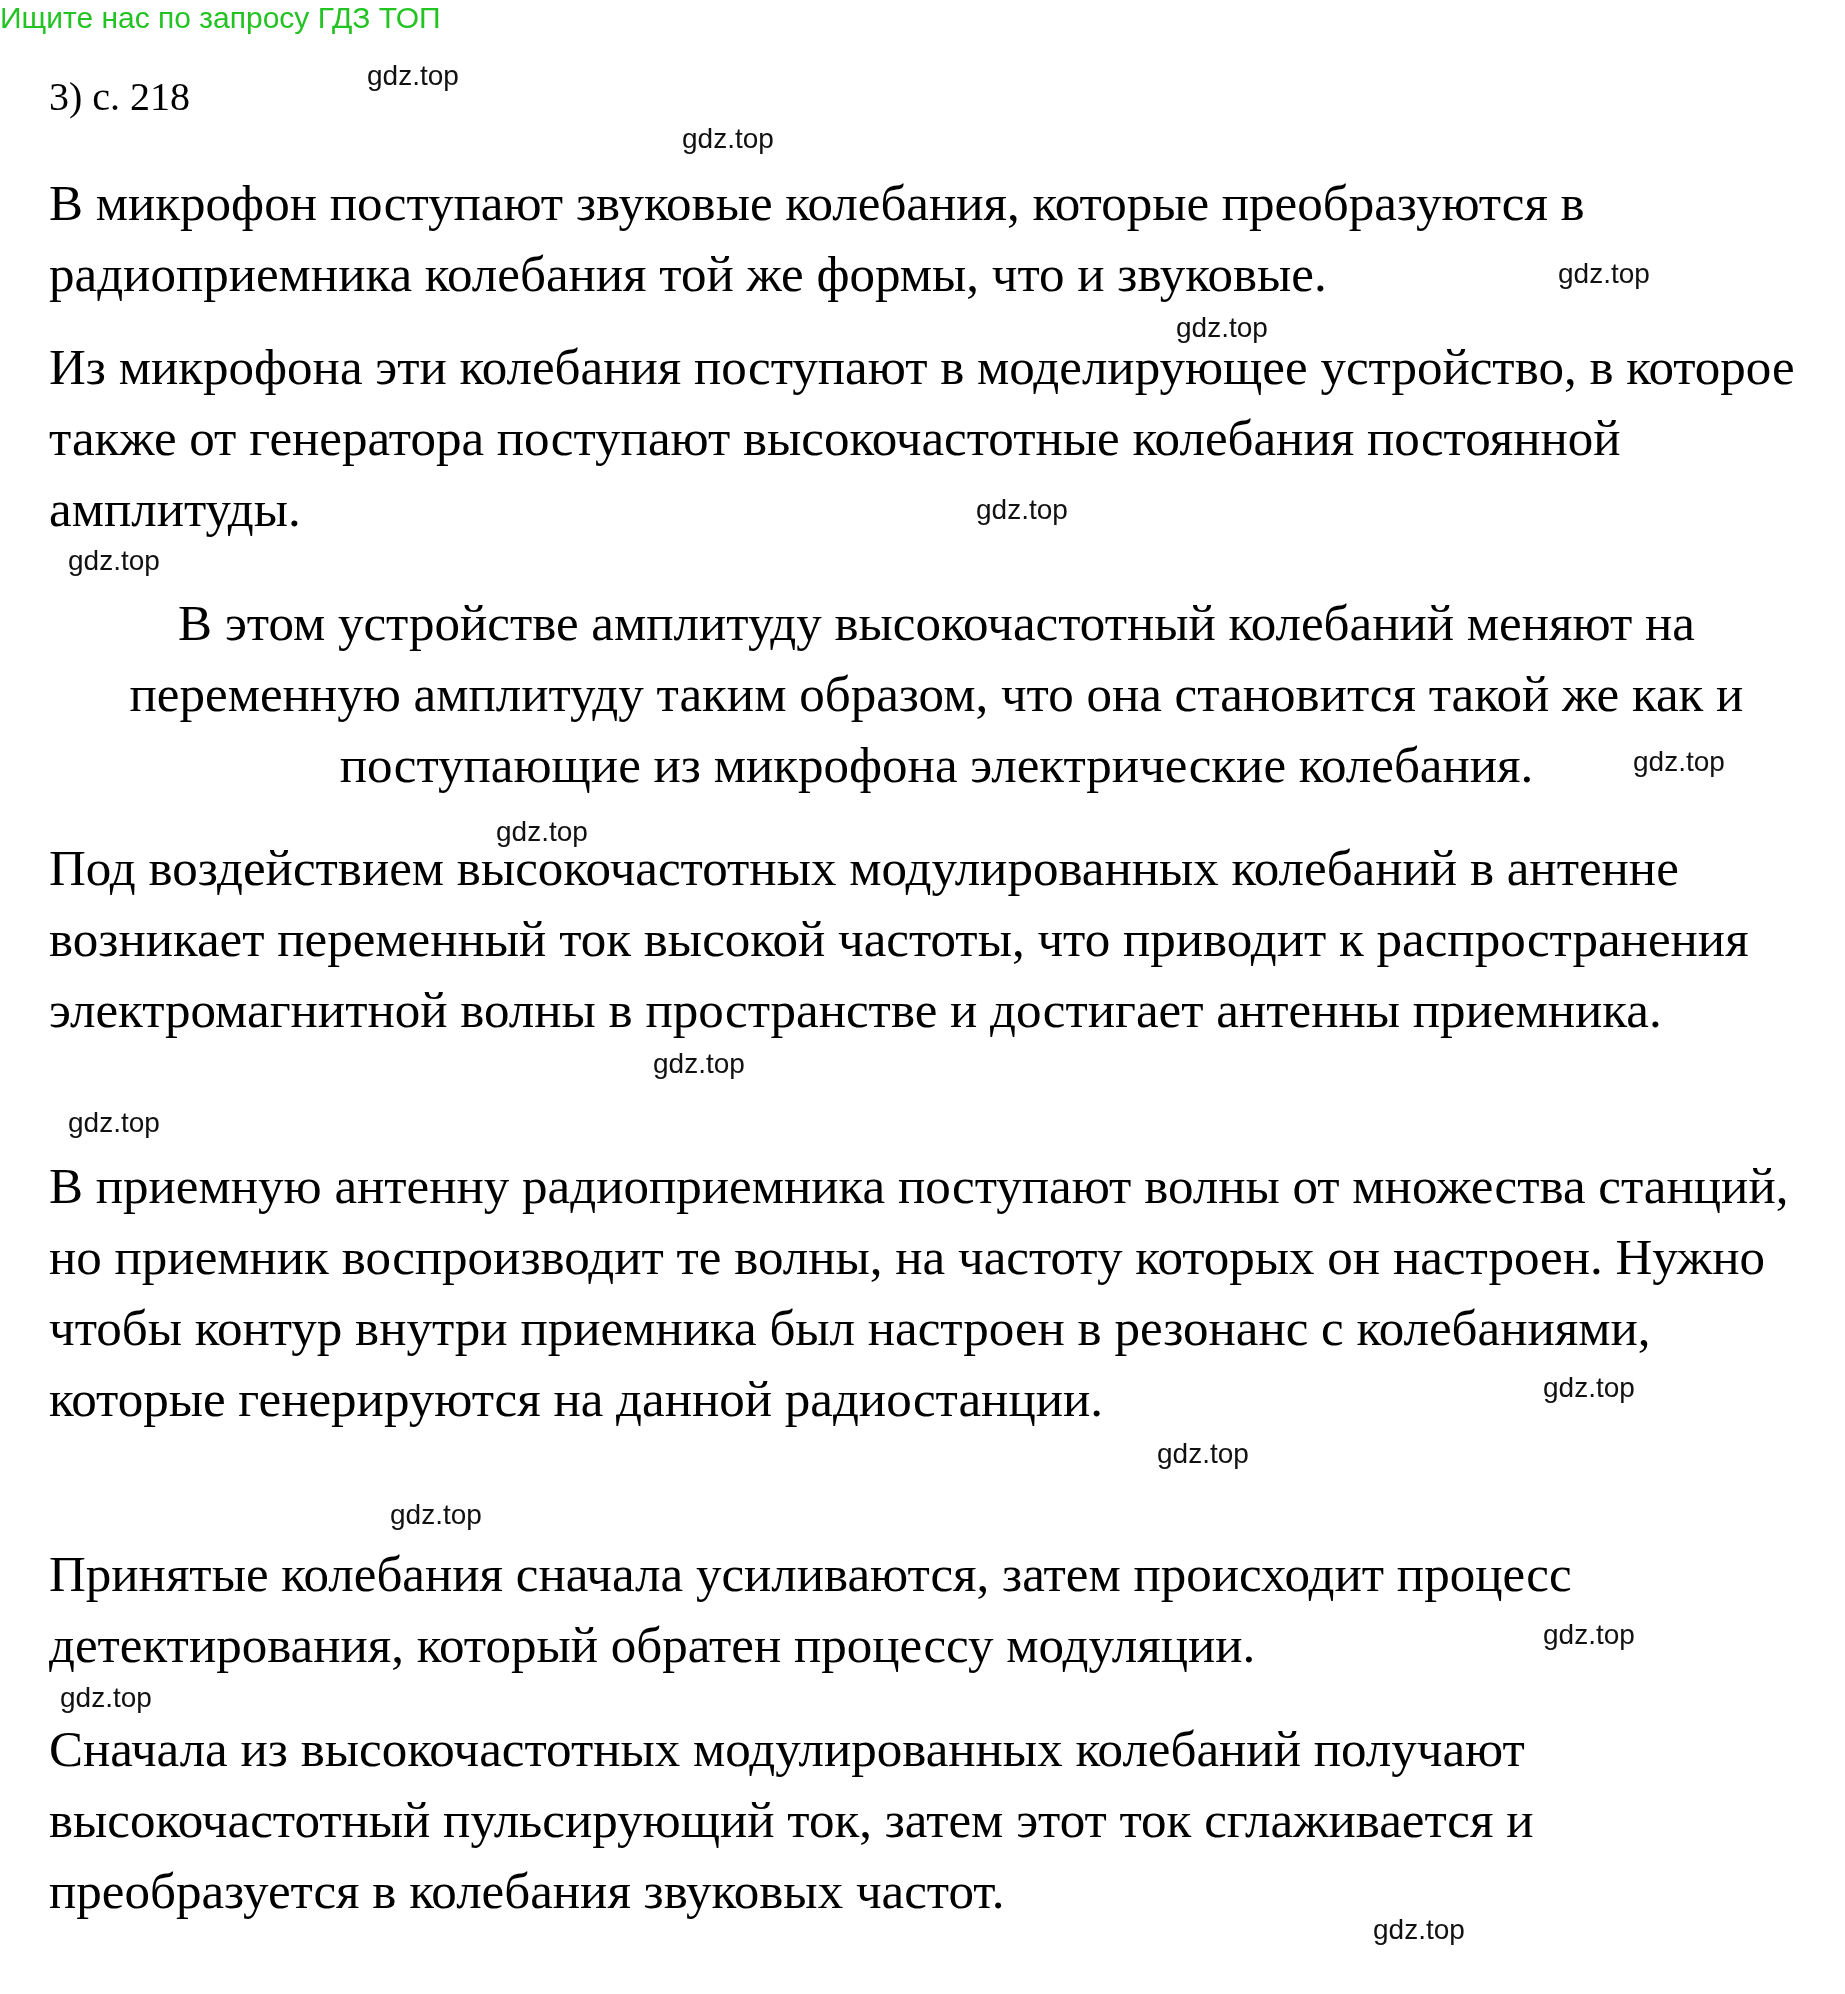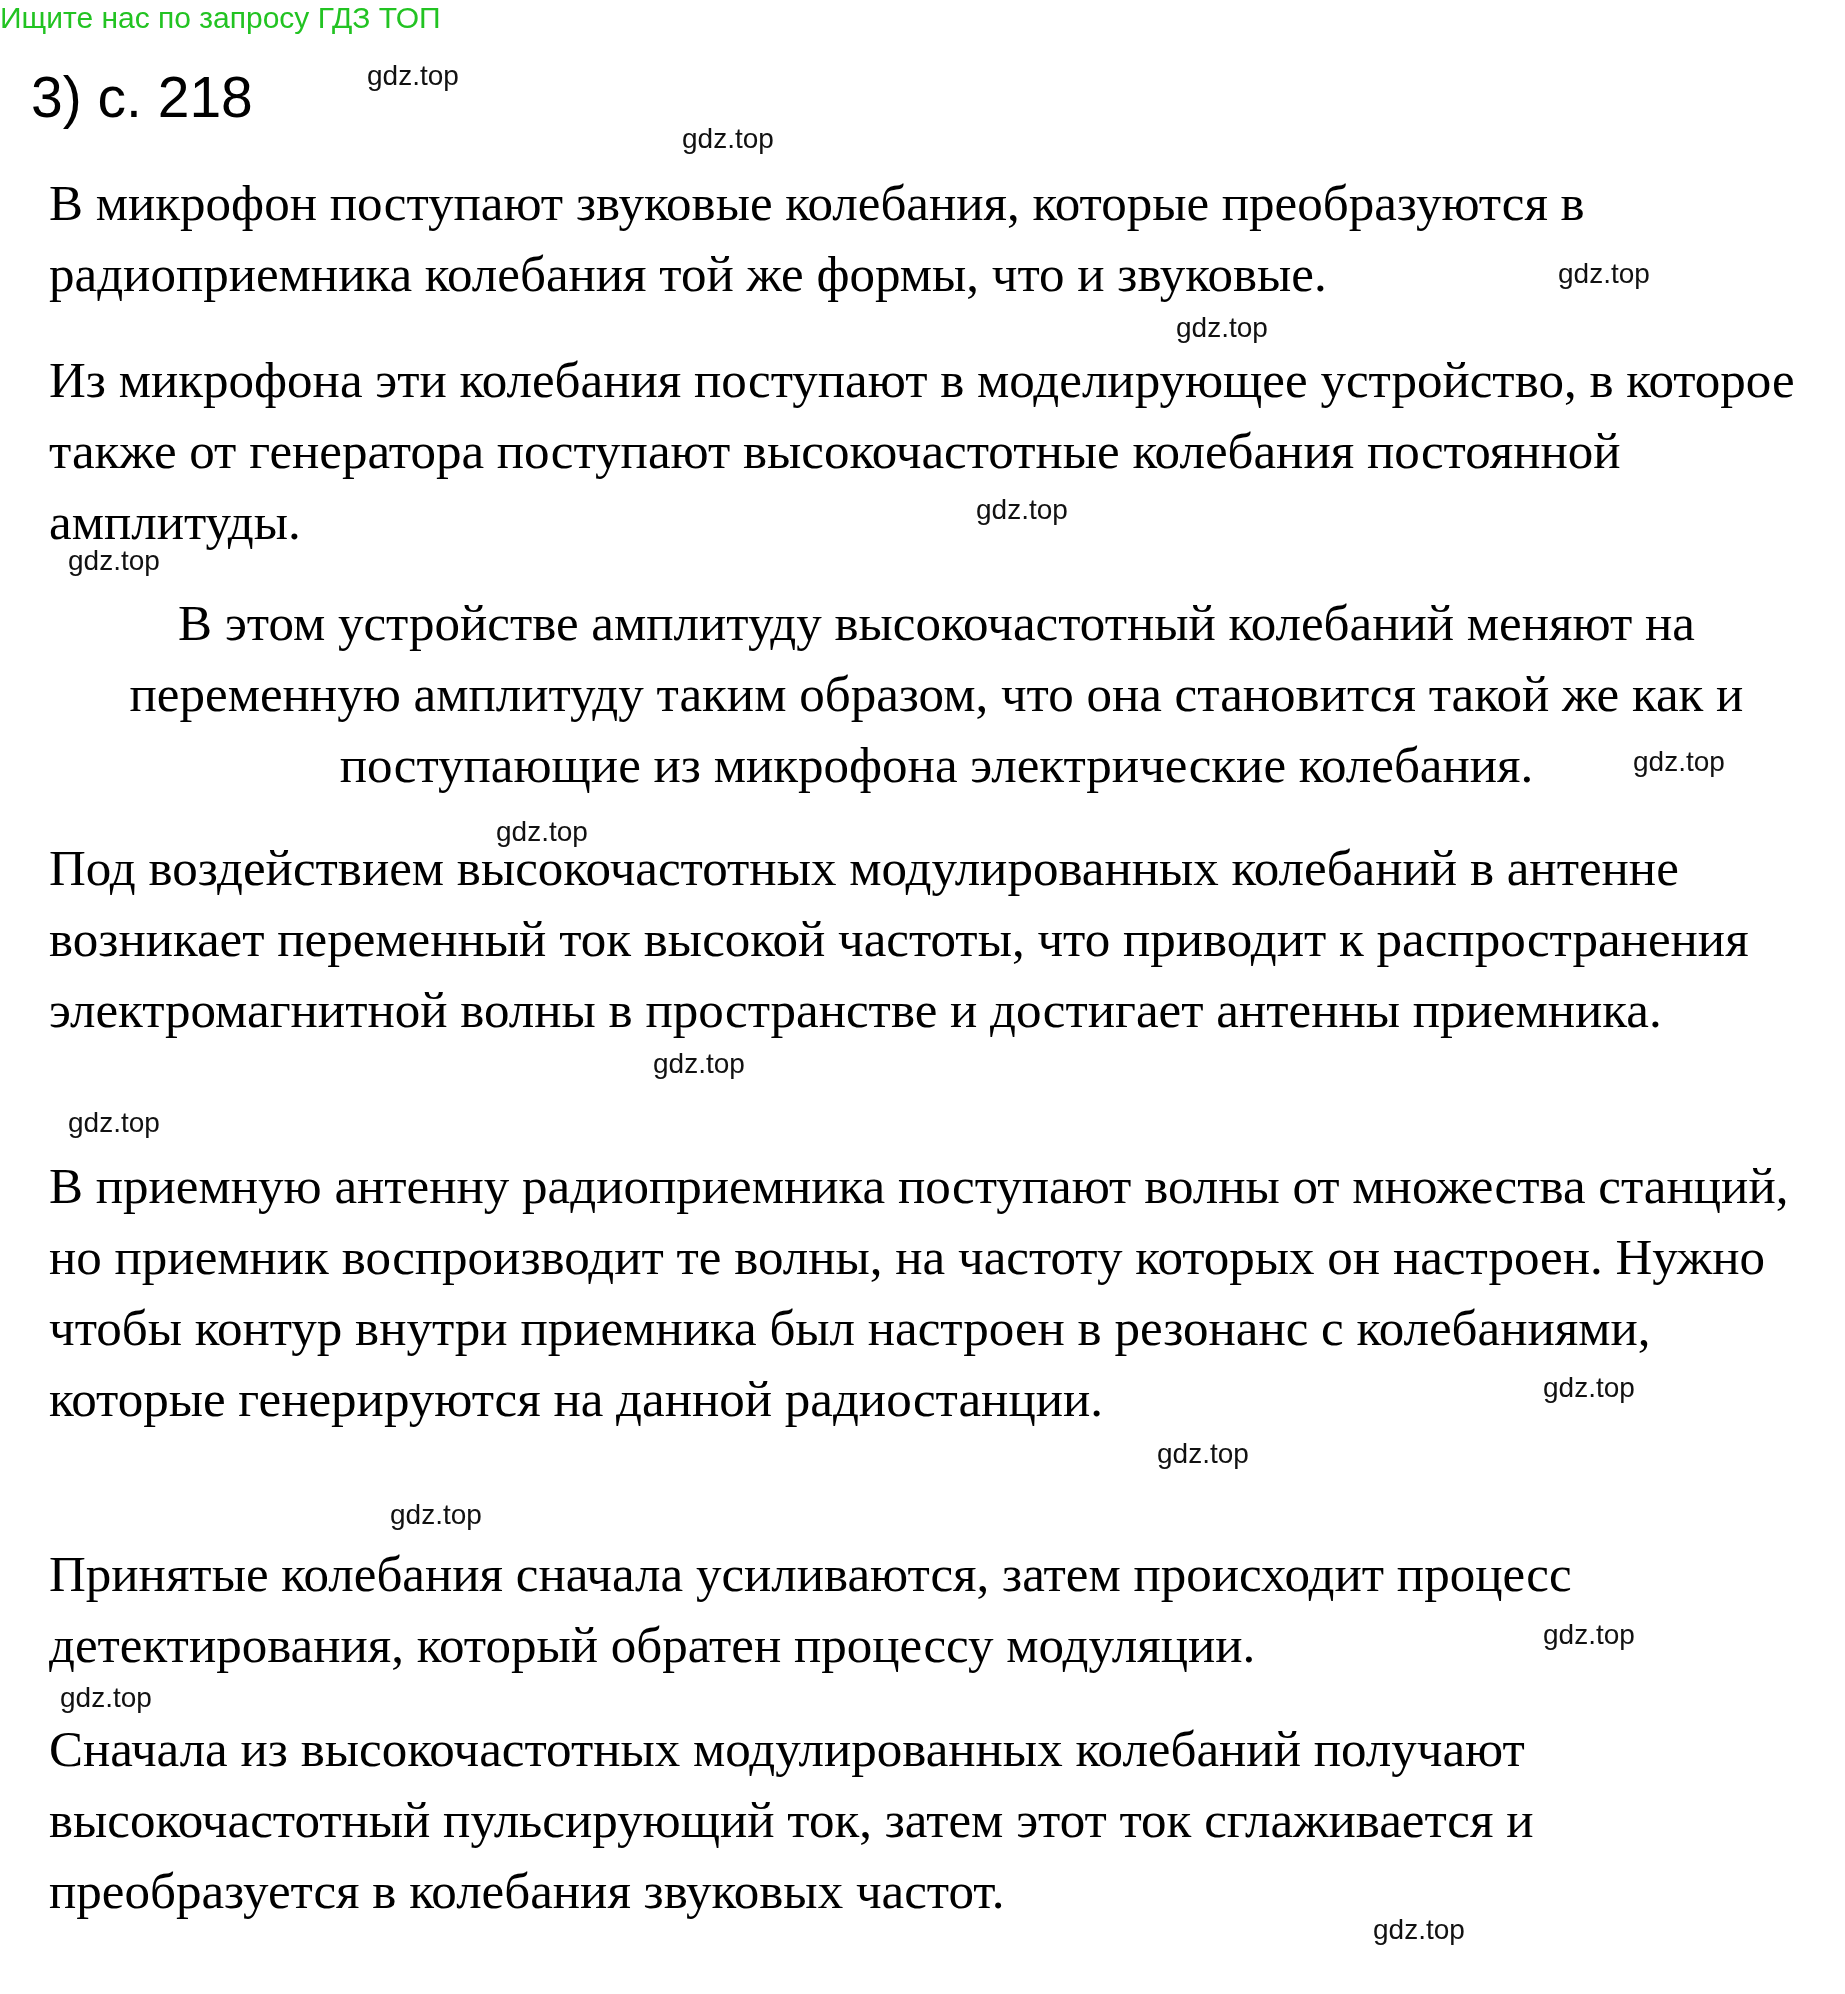--- a/index.html
+++ b/index.html
@@ -1,34 +1,34 @@
 <!DOCTYPE html>
 <html><head>
 <meta charset="utf-8">
 <style>
   html, body { margin:0; padding:0; background:#ffffff; }
   body { width:1845px; height:1994px; position:relative; overflow:hidden; }
   .banner { position:absolute; top:0; left:0; width:1845px; 
     font-family:"Liberation Sans", sans-serif; font-size:30px; color:#22c322; line-height:35px; }
-  .heading { position:absolute; left:31px; top:66px; font-family:Liberation Sans, sans-serif;
-    font-size:57px; color:#000; line-height:62px; }
+  .heading { position:absolute; left:49px; top:66px; font-family:Liberation Serif, serif;
+    font-size:40px; color:#000; line-height:62px; }
   .para { position:absolute; left:49px; width:1775px; font-family:"Liberation Serif", serif;
     font-size:51px; color:#000; line-height:71px; margin:0; }
   .wm { position:absolute; font-family:Liberation Sans, sans-serif; font-size:28px; color:#111; line-height:31px; }
   .footer { position:absolute; top:1960px; left:0; width:1845px; text-align:center;
     font-family:"Liberation Sans", sans-serif; font-size:31px; color:#4b1a8c; line-height:35px; white-space:pre;margin-top:44px; }
 </style>
 </head>
 <body>
 
 <div class="banner">Ищите нас по запросу ГДЗ ТОП</div>
 <div class="heading">3) с. 218</div>
 
 <p class="para" style="top:168px;">В микрофон поступают звуковые колебания, которые преобразуются в радиоприемника колебания той же формы, что и звуковые.</p>
-<p class="para" style="top:345px;">Из микрофона эти колебания поступают в моделирующее устройство, в которое также от генератора поступают высокочастотные колебания постоянной амплитуды.</p>
+<p class="para" style="top:332px;">Из микрофона эти колебания поступают в моделирующее устройство, в которое также от генератора поступают высокочастотные колебания постоянной амплитуды.</p>
 <p class="para" style="top:588px;text-align:center;">В этом устройстве амплитуду высокочастотный колебаний меняют на переменную амплитуду таким образом, что она становится такой же как и поступающие из микрофона электрические колебания.</p>
 <p class="para" style="top:833px;">Под воздействием высокочастотных модулированных колебаний в антенне возникает переменный ток высокой частоты, что приводит к распространения электромагнитной волны в пространстве и достигает антенны приемника.</p>
 <p class="para" style="top:1151px;">В приемную антенну радиоприемника поступают волны от множества станций, но приемник воспроизводит те волны, на частоту которых он настроен. Нужно чтобы контур внутри приемника был настроен в резонанс с колебаниями, которые генерируются на данной радиостанции.</p>
 <p class="para" style="top:1539px;">Принятые колебания сначала усиливаются, затем происходит процесс детектирования, который обратен процессу модуляции.</p>
 <p class="para" style="top:1714px;">Сначала из высокочастотных модулированных колебаний получают высокочастотный пульсирующий ток, затем этот ток сглаживается и преобразуется в колебания звуковых частот.</p>
 
 <div class="wm" style="left:367px; top:60px;">gdz.top</div>
 <div class="wm" style="left:682px; top:123px;">gdz.top</div>
 <div class="wm" style="left:1558px; top:258px;">gdz.top</div>
 <div class="wm" style="left:1176px; top:312px;">gdz.top</div>

